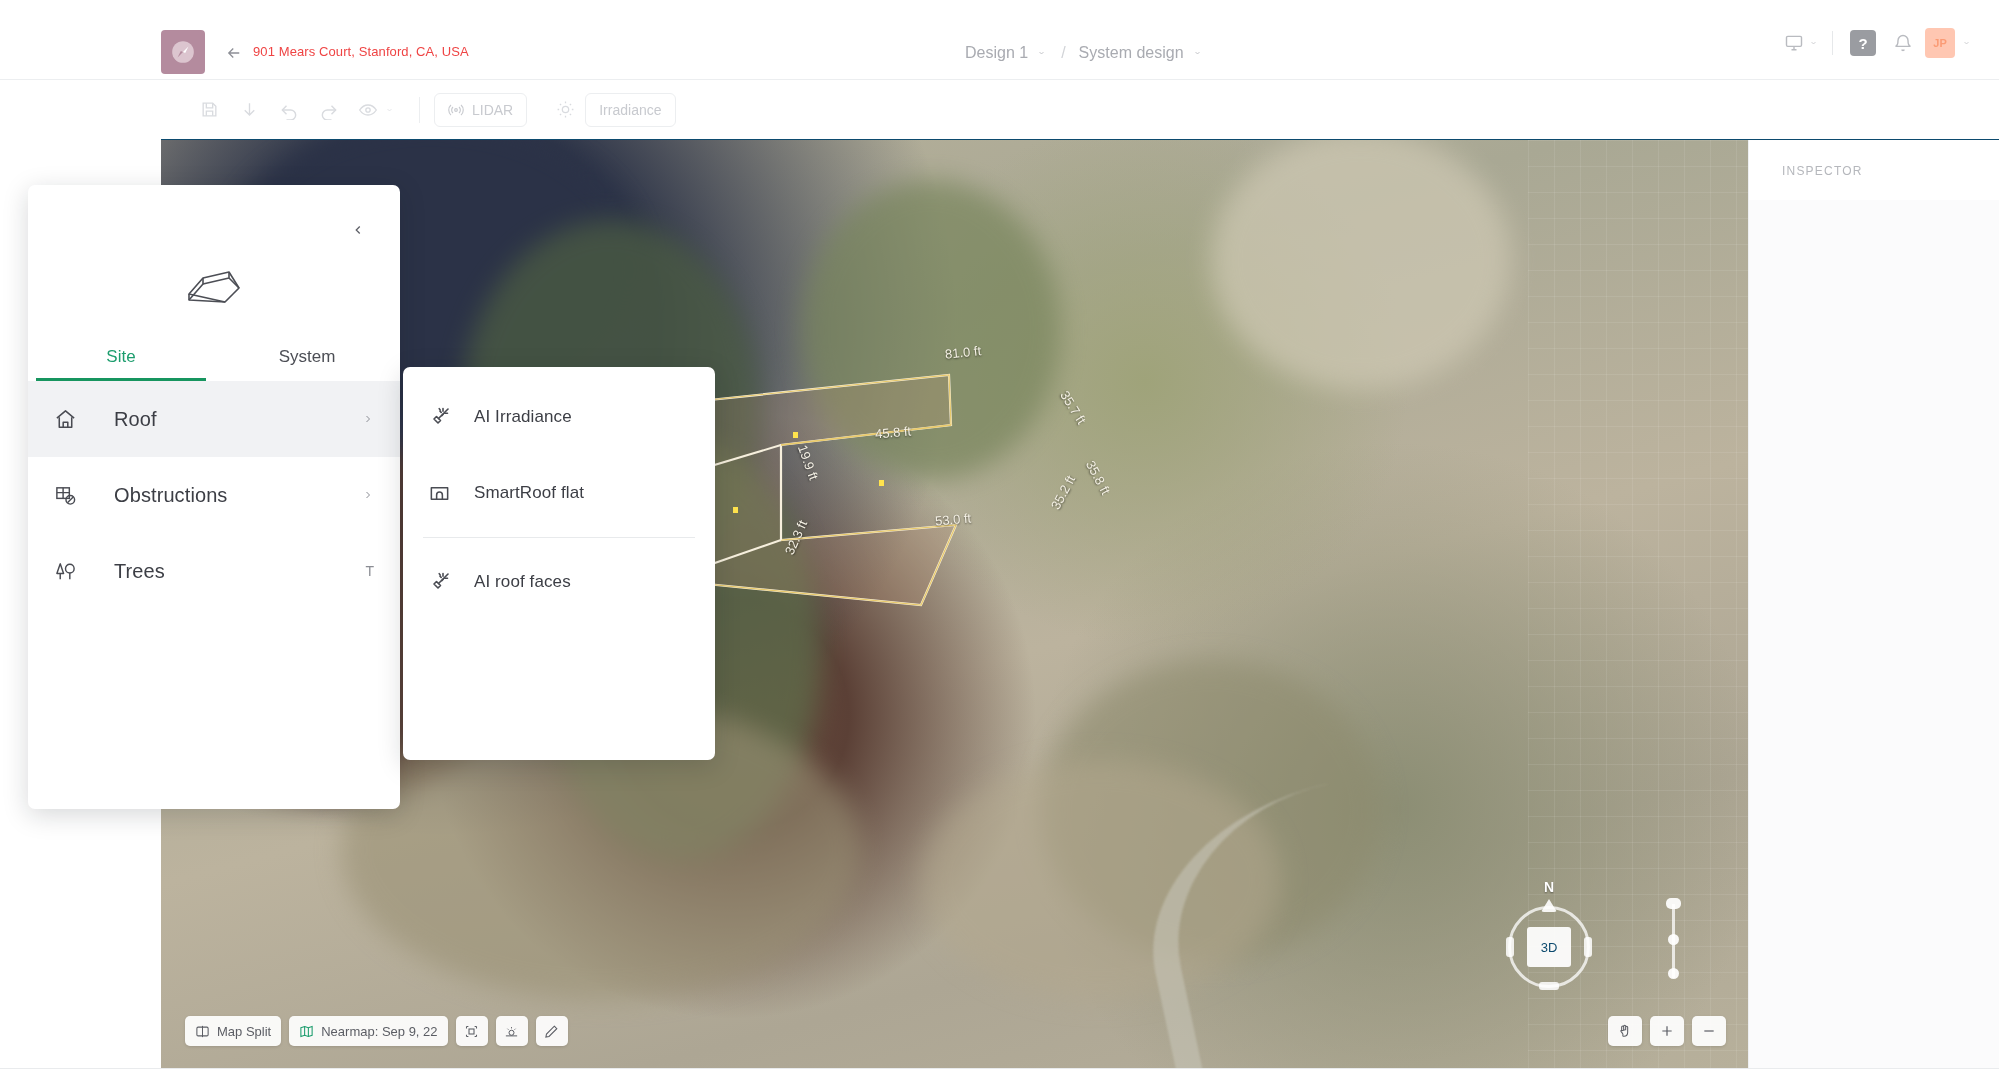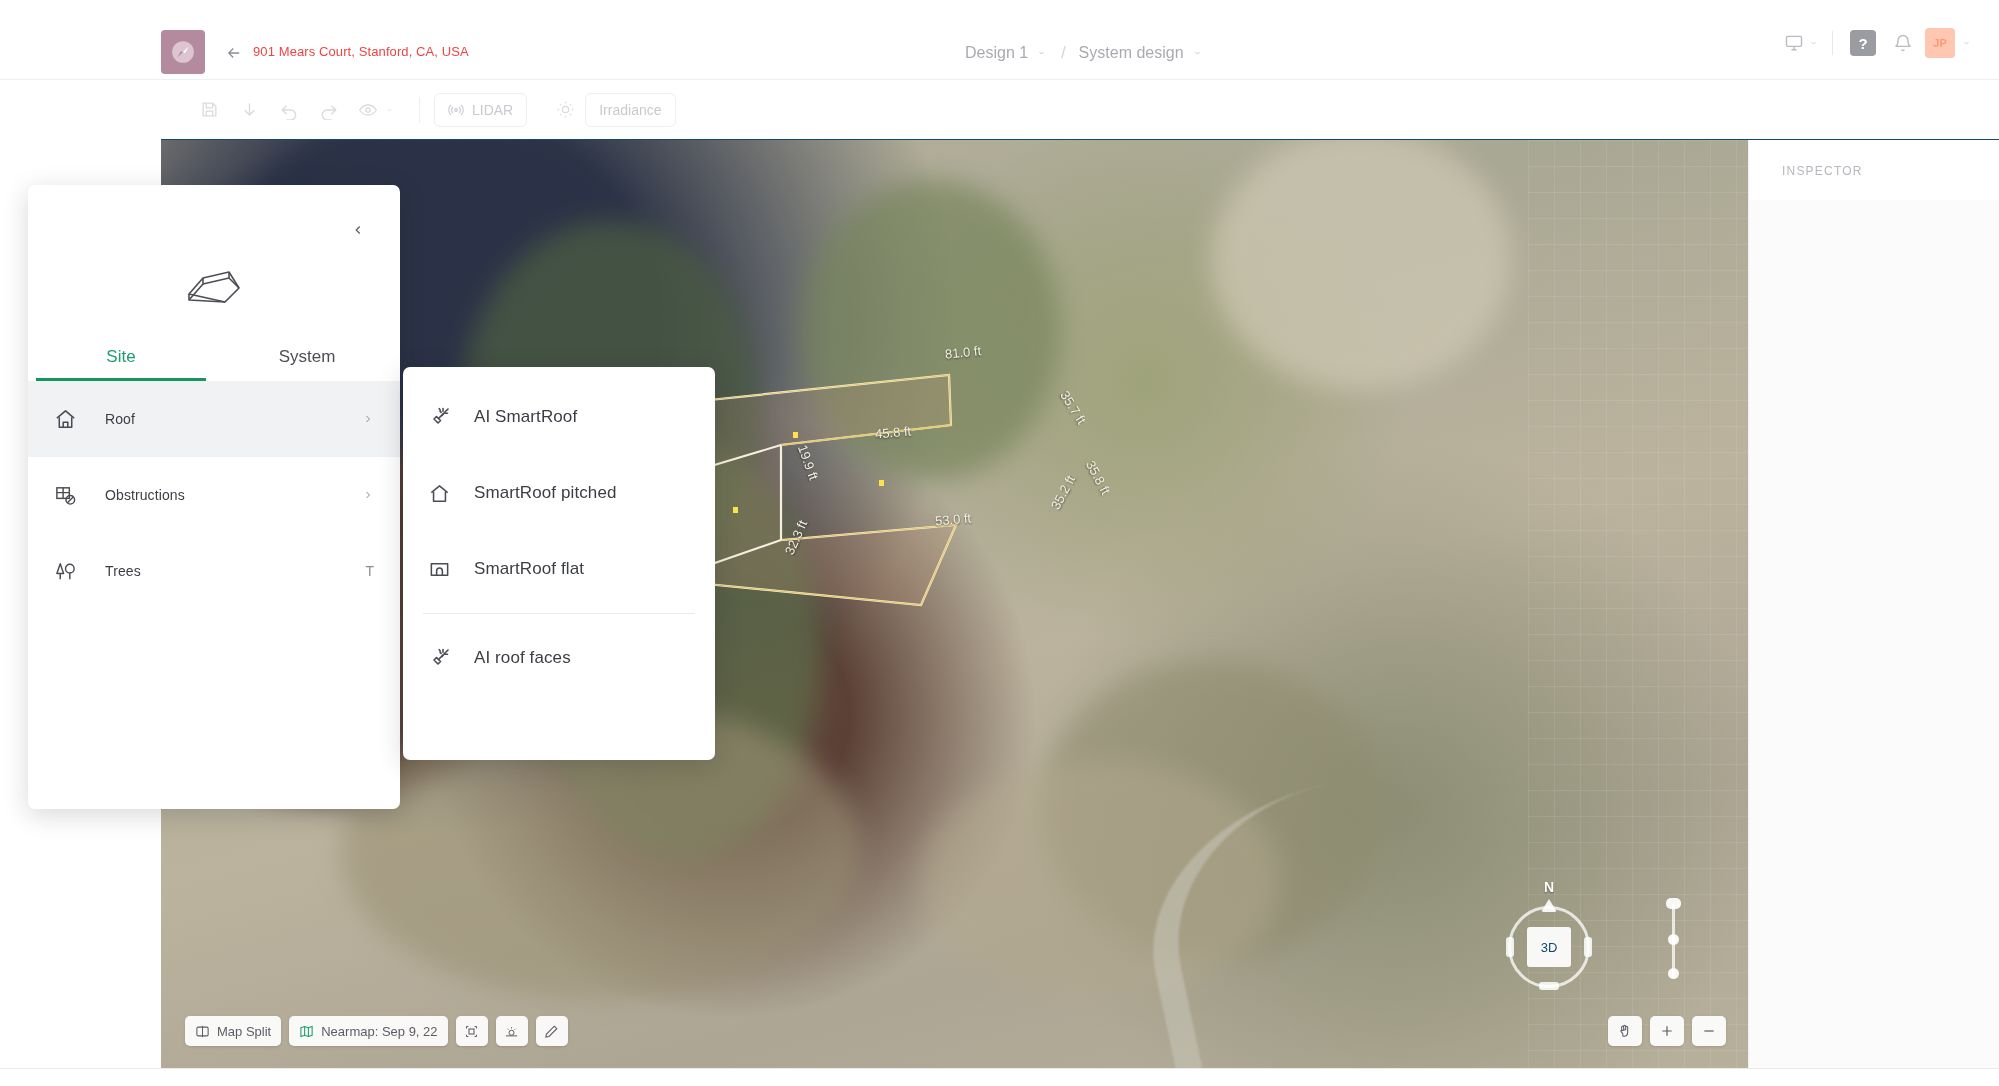--- a/index.html
+++ b/index.html
@@ -207,21 +207,21 @@
     content:''; position:absolute; left: 8px; right: 8px; bottom: 0;
     height: 3px; background:#17955f;
   }
   .panel-list { position:absolute; left:0; top: 196px; width:100%; }
   .pitem {
     height: 76px; display:flex; align-items:center; padding: 0 26px;
     cursor:pointer; color:#3c3e45;
   }
   .pitem.hover { background: #f1f2f4; }
   .pitem-ico { width: 34px; color:#494b52; display:flex; align-items:center; }
-  .pitem-label { font-size: 14px; flex: 1; margin-left: 17px; letter-spacing:.1px; }
+  .pitem-label { font-size: 20px; flex: 1; margin-left: 26px; letter-spacing:.1px; }
   .pitem-right { font-size: 14px; color:#8b8d94; }
   .pitem-chev { color:#8b8d94; display:flex; }
 
   
   .submenu {
     position: absolute; left: 403px; top: 367px; width: 312px; height: 393px;
     background: #fff; border-radius: 7px; z-index: 70;
     box-shadow: 0 6px 26px rgba(20,22,30,.17);
     padding: 12px 0;
   }
@@ -571,34 +571,24 @@
   <div class="submenu">
 
     <div class="smitem">
       <span class="smitem-ico">
         <svg width="24" height="24" viewBox="0 0 24 24" fill="none" stroke="currentColor" stroke-width="1.6" stroke-linecap="round">
             <path d="M20 4L10.5 13.5"></path>
             <path d="M8.5 11.5l4 4L10 18l-4-4z" stroke-linejoin="round"></path>
             <path d="M15 3.5v2.8M12 6.2l1.2 1.2M19.5 8.3h-2.8M13.8 10.6l1.4-1.4M11.2 3.6l1.1 1.6"></path>
           </svg>
       </span>
-      <span class="smitem-label">AI SmartRoof</span>
+      <span class="smitem-label">AI Irradiance</span>
       <span class="smitem-key"></span>
     </div>
 
-    <div class="smitem">
-      <span class="smitem-ico">
-        <svg width="23" height="23" viewBox="0 0 24 24" fill="none" stroke="currentColor" stroke-width="1.6" stroke-linejoin="round">
-            <path d="M3.5 11L12 4l8.5 7"></path>
-            <path d="M5.8 10.2V20h12.4v-9.8"></path>
-          </svg>
-      </span>
-      <span class="smitem-label">SmartRoof pitched</span>
-      <span class="smitem-key"></span>
-    </div>
 
     <div class="smitem">
       <span class="smitem-ico">
         <svg width="23" height="23" viewBox="0 0 24 24" fill="none" stroke="currentColor" stroke-width="1.6" stroke-linejoin="round">
             <rect x="3.5" y="6" width="17" height="12"></rect>
             <path d="M9 18v-4.5a3 3 0 016 0V18"></path>
           </svg>
       </span>
       <span class="smitem-label">SmartRoof flat</span>
       <span class="smitem-key"></span>

